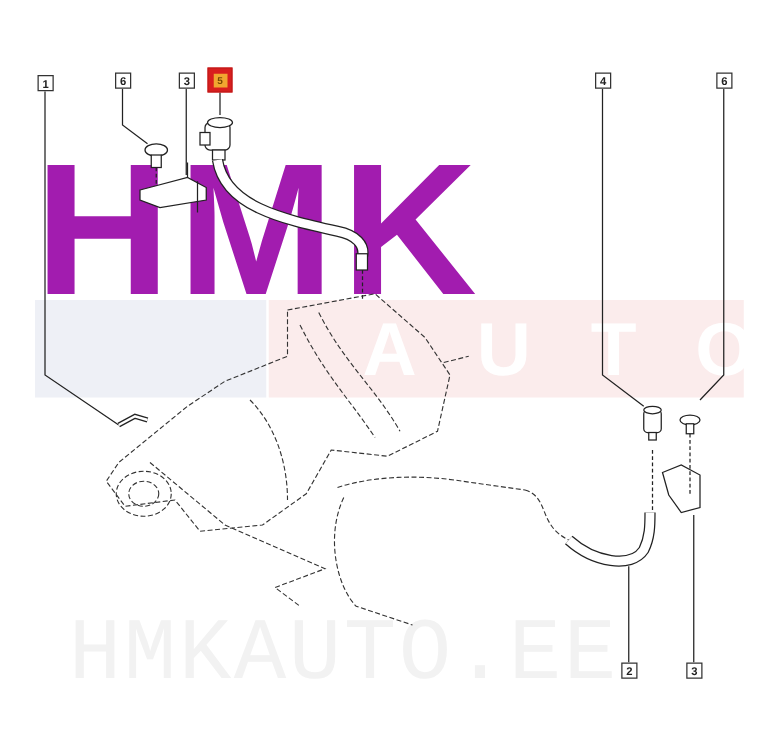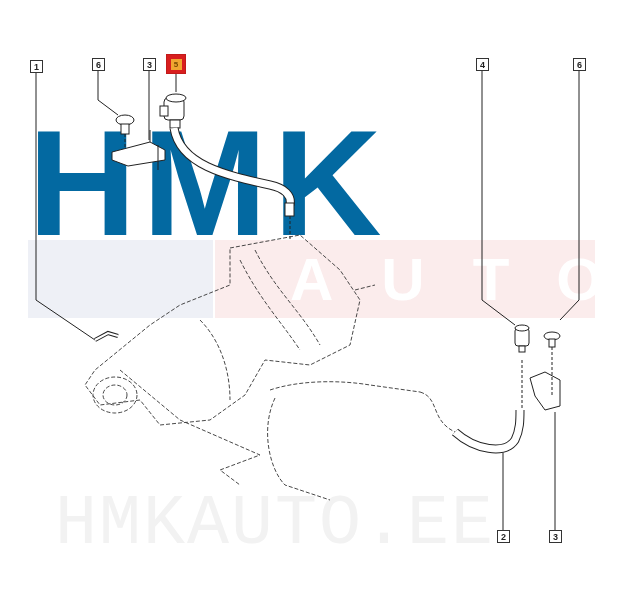--- a/index.html
+++ b/index.html
@@ -1,21 +1,21 @@
 <!DOCTYPE html>
 <html><head>
 <meta charset="utf-8">
 <style>
   html, body { margin:0; padding:0; background:#ffffff; }
   body { width:621px; height:600px; position:relative; overflow:hidden;
          font-family:"Liberation Sans", sans-serif; }
   .stage { position:absolute; left:0; top:0; width:621px; height:600px; }
   .watermark-top { position:absolute; left:28px; top:128px; width:570px; height:110px;
     font-family:"Liberation Sans", sans-serif; font-weight:bold; font-size:150px; line-height:110px;
-    color:#0369a1; letter-spacing:6px; white-space:nowrap; }
+    color:#a21caf; letter-spacing:6px; white-space:nowrap; }
   .watermark-bottom { position:absolute; left:55px; top:490px; font-size:70px; line-height:70px;
     color:#f2f2f2; letter-spacing:2px; white-space:nowrap; font-family:Liberation Mono, monospace; }
   .callout { position:absolute; width:13px; height:13px; border:1px solid #333; background:#fff;
     font-size:9px; font-weight:bold; line-height:13px; text-align:center; color:#222; box-sizing:border-box; }
   .callout.hl { background:#d81e1e; border-color:#c21a1a; width:20px; height:20px; line-height:18px; }
   .callout.hl span { display:inline-block; width:11px; height:11px; background:#f1a630; line-height:11px;
     font-size:8px; color:#7a4a00; margin-top:3px; }
   svg { position:absolute; left:0; top:0; }
 </style>
 </head>

